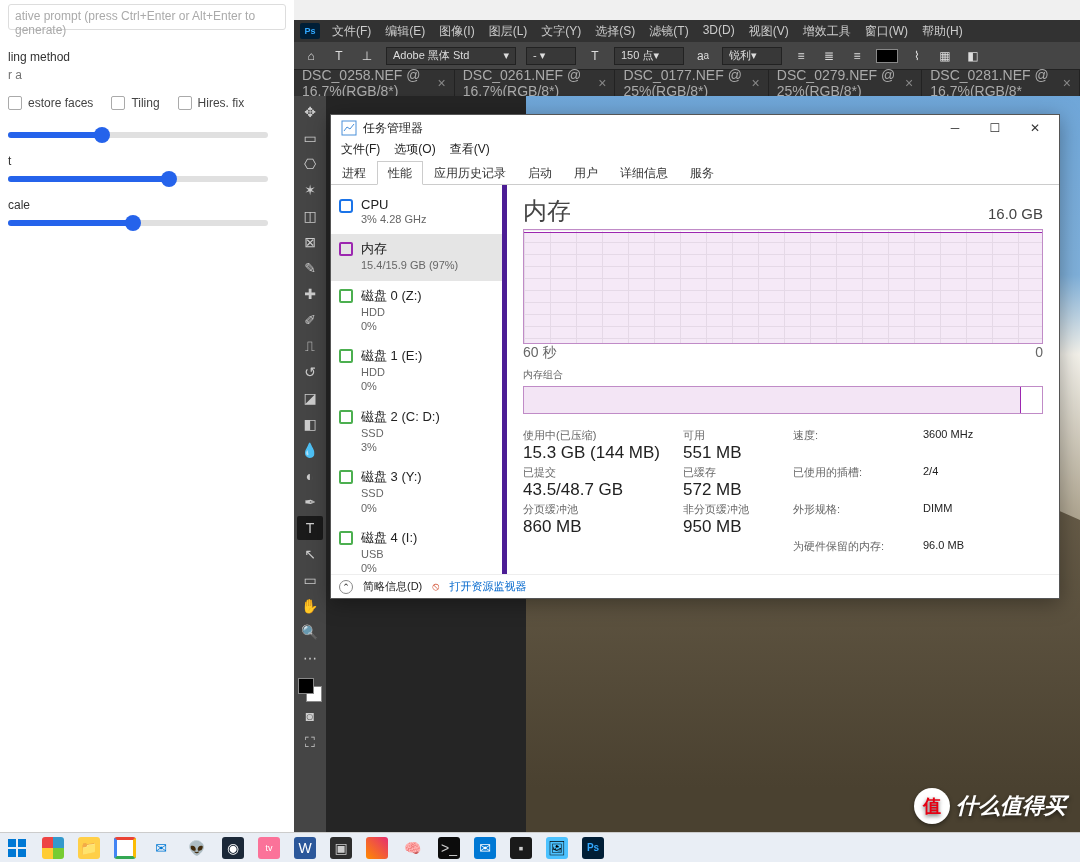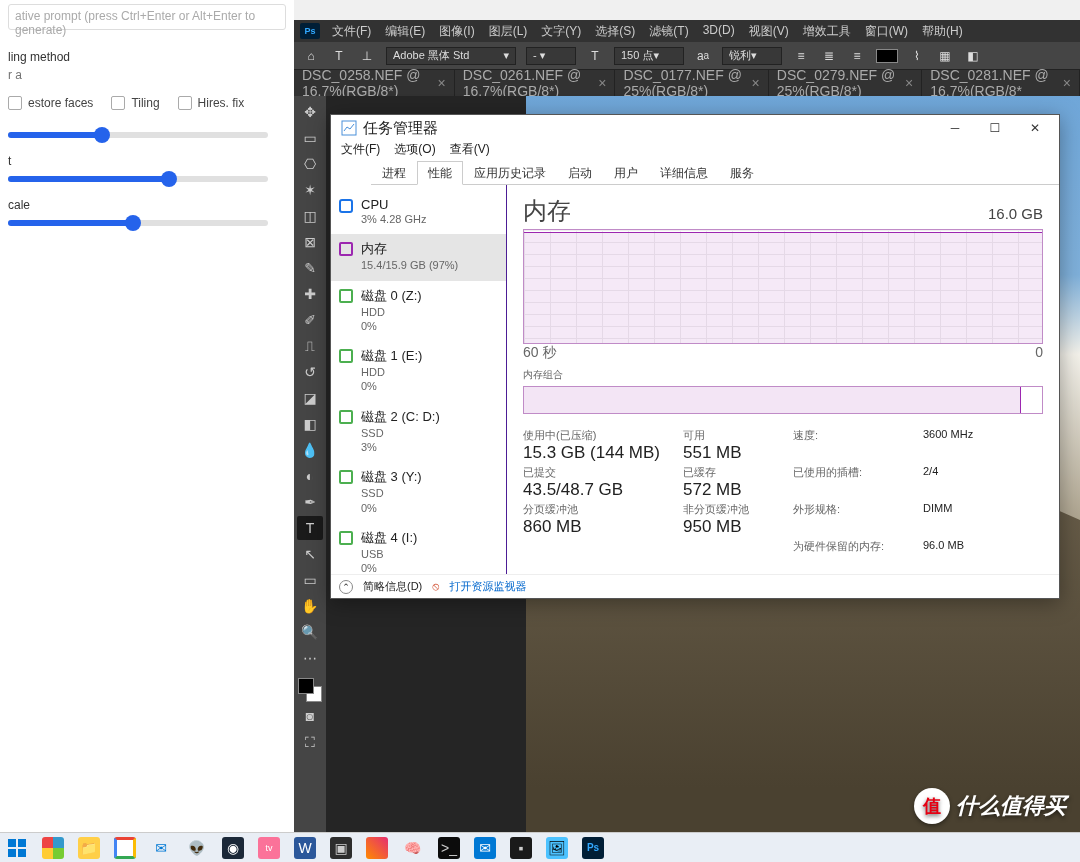--- a/index.html
+++ b/index.html
@@ -38,28 +38,28 @@
 .ps-swatch .bg { width: 16px; height: 16px; background: #fff; border: 1px solid #888; position: absolute; right: 0; bottom: 0; }
 .ps-canvas { flex: 1; background: #252525; display: flex; align-items: flex-end; overflow: hidden; position: relative; }
 .ps-image { position: absolute; left: 200px; top: -60px; right: 0; bottom: 0; background: linear-gradient(180deg,#6aa3d8 0%, #7fb0da 30%, #f3f1ea 40%, #aaa08a 62%, #8b8270 70%, #5b503e 100%); }
 .ps-image::after { content:""; position:absolute; left:0; right:0; top:44%; height:56%; background: linear-gradient(180deg, rgba(0,0,0,0) 0%, #695e4a 20%, #4a4130 90%); clip-path: polygon(0 18%, 10% 10%, 22% 14%, 35% 4%, 48% 14%, 62% 4%, 78% 18%, 100% 30%, 100% 100%, 0 100%);}
 .ps-left-col { position:absolute; left:0; top:0; width:200px; bottom:0; background:#252525; }
 
 
 .tm { position: absolute; left: 330px; top: 114px; width: 730px; height: 485px; background: #fff; border: 1px solid #555; box-shadow: 0 4px 20px rgba(0,0,0,0.35); display: flex; flex-direction: column; font-size: 12px; color: #222; }
 .tm-title { height: 26px; display: flex; align-items: center; padding: 0 4px; }
 .tm-title-icon { width: 16px; height: 16px; margin: 0 6px; }
-.tm-title-text { flex: 1; font-size: 15px; }
+.tm-title-text { flex: 1; font-size: 12px; }
 .tm-ctrl { width: 40px; height: 26px; display: flex; align-items: center; justify-content: center; color: #333; }
 .tm-menu { height: 20px; display: flex; gap: 14px; padding: 0 10px; font-size: 12px; color: #222; }
-.tm-tabs { height: 24px; display: flex; border-bottom: 1px solid #ccc; font-size: 12px; margin-left: 40px; }
+.tm-tabs { height: 24px; display: flex; border-bottom: 1px solid #ccc; font-size: 12px; }
 .tm-tabrow-tab { padding: 3px 10px 0; border: 1px solid transparent; border-bottom: none; color: #333; }
 .tm-tabrow-tab.active { border-color: #ccc; background: #fff; border-bottom: 1px solid #fff; margin-bottom: -1px; }
 .tm-body { flex: 1; display: flex; min-height: 0; }
-.tm-side { width: 200px; border-right: 1px solid #4c1d95; overflow-y: auto; padding-top: 6px; }
+.tm-side { width: 200px; border-right: 5px solid #4c1d95; overflow-y: auto; padding-top: 6px; }
 .tm-item { display: flex; gap: 8px; padding: 6px 8px 8px; }
 .tm-item.selected { background: #e5e5e5; }
 .tm-item-ic { width: 14px; height: 14px; border: 2px solid #1a73e8; border-radius: 2px; margin-top: 2px; flex-shrink: 0; }
 .tm-item.mem .tm-item-ic,
 .tm-item.disk .tm-item-ic { border-color: #4caf50; }
 .tm-item.selected .tm-item-ic { border-color: #9c27b0; }
 .tm-item.cpu .tm-item-ic { border-color: #1a73e8; border-radius: 3px; }
 .tm-item-txt .ln1 { font-size: 13px; color: #222; }
 .tm-item-txt .ln2, .tm-item-txt .ln3 { font-size: 11px; color: #666; line-height: 1.3; }
 .tm-main { flex: 1; padding: 10px 16px 4px; display: flex; flex-direction: column; min-height: 0; }

